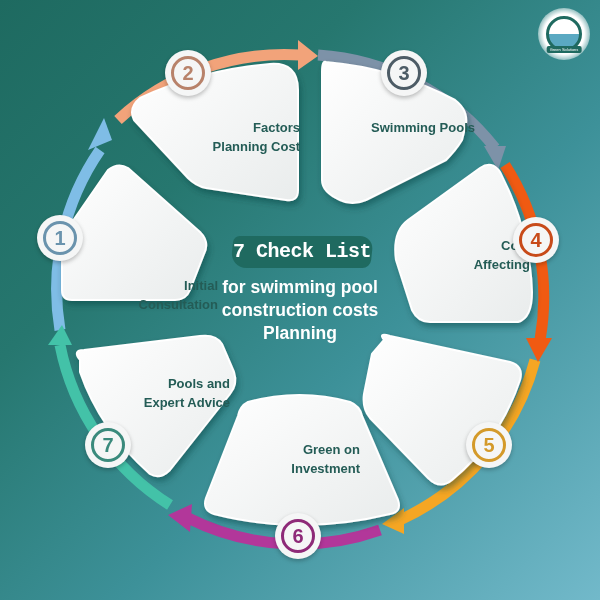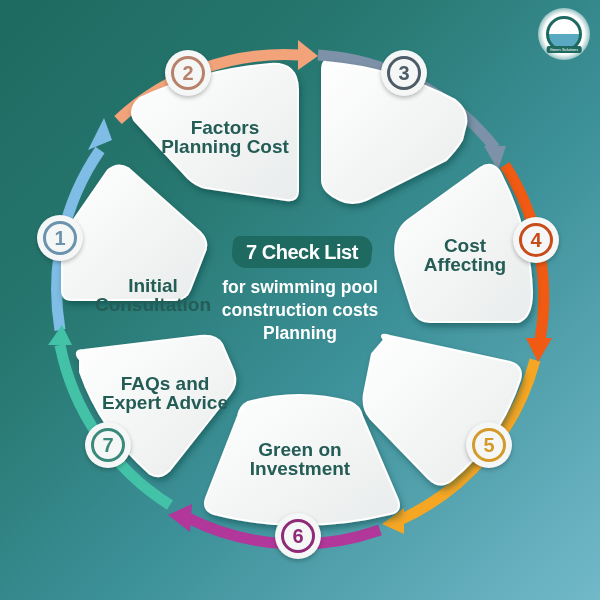--- a/index.html
+++ b/index.html
@@ -1,28 +1,28 @@
 <!DOCTYPE html>
 <html><head>
 <meta charset="utf-8">
 <style>
   html, body { margin:0; padding:0; }
   body { width:600px; height:600px; overflow:hidden; font-family:"Liberation Sans", sans-serif; }
   .stage { position:relative; width:600px; height:600px;
     background: linear-gradient(135deg, #1e6a60 0%, #26776f 30%, #3d9199 60%, #72b9ca 100%); }
   svg { position:absolute; left:0; top:0; }
-  .label { position:absolute; text-align:center; color:#245c56; font-weight:bold; font-size:19px; line-height:19px; }
+  .label { position:absolute; text-align:right; color:#245c56; font-weight:bold; font-size:13px; line-height:19px; }
   .badge { position:absolute; width:46px; height:46px; border-radius:50%; background:#f5f6f6;
     box-shadow:0 2px 4px rgba(0,0,0,0.25); display:flex; align-items:center; justify-content:center; }
   .badge .ring { width:34px; height:34px; border-radius:50%; border:3.5px solid; box-sizing:border-box;
     display:flex; align-items:center; justify-content:center; font-weight:bold; font-size:20px; }
   .title-brush { position:absolute; left:232px; top:236px; width:140px; height:32px; background:#1f6a60;
     border-radius:6px 14px 8px 16px; transform:skewX(-6deg); }
   .title { position:absolute; left:232px; top:236px; width:140px; height:32px; line-height:32px; text-align:center;
-    color:#fff; font-weight:bold; font-size:20px; font-family:Liberation Sans, sans-serif; letter-spacing:-0.5px; }
+    color:#fff; font-weight:bold; font-size:20px; font-family:Liberation Mono, monospace; letter-spacing:-0.5px; }
   .subtitle { position:absolute; left:205px; top:276px; width:190px; text-align:center; color:#fff; font-weight:bold; font-size:17.5px; line-height:23px; }
   .logo { position:absolute; left:538px; top:8px; width:52px; height:52px; border-radius:50%;
     background:radial-gradient(circle, #ffffff 55%, rgba(255,255,255,0.5) 70%, rgba(255,255,255,0) 100%); display:flex; align-items:center; justify-content:center; }
   .logo-inner { width:36px; height:36px; border-radius:50%; border:3px solid #1f6a60; box-sizing:border-box; background:linear-gradient(#fff 50%, #5aa9c2 50%); position:relative; }
   .logo-text { position:absolute; bottom:-4px; left:50%; transform:translateX(-50%); background:#1f6a60; color:#fff; font-size:4px; padding:1px 3px; white-space:nowrap; border-radius:2px; }
 </style>
 </head>
 <body>
 
 <div class="stage">
@@ -85,31 +85,32 @@
 
   <div class="label" style="left:88px; top:236px; width:130px;margin-top:40px;">
     <div>Initial</div>
     <div>Consultation</div>
   </div>
   <div class="label" style="left:150px; top:118px; width:150px;">
     <div>Factors</div>
     <div>Planning Cost</div>
   </div>
   <div class="label" style="left:325px; top:118px; width:150px;">
+    <div>Swimming Pools</div>
   </div>
   <div class="label" style="left:400px; top:236px; width:130px;">
     <div>Cost</div>
     <div>Affecting</div>
   </div>
   <div class="label" style="left:240px; top:440px; width:120px;">
     <div>Green on</div>
     <div>Investment</div>
   </div>
   <div class="label" style="left:100px; top:374px; width:130px;">
-    <div>FAQs and</div>
+    <div>Pools and</div>
     <div>Expert Advice</div>
   </div>
 
   <div class="badge" style="left:37px; top:215px;">
     <div class="ring" style="border-color:#6a93ad; color:#6a93ad;">1</div>
   </div>
   <div class="badge" style="left:165px; top:50px;">
     <div class="ring" style="border-color:#b8826a; color:#b8826a;">2</div>
   </div>
   <div class="badge" style="left:381px; top:50px;">

